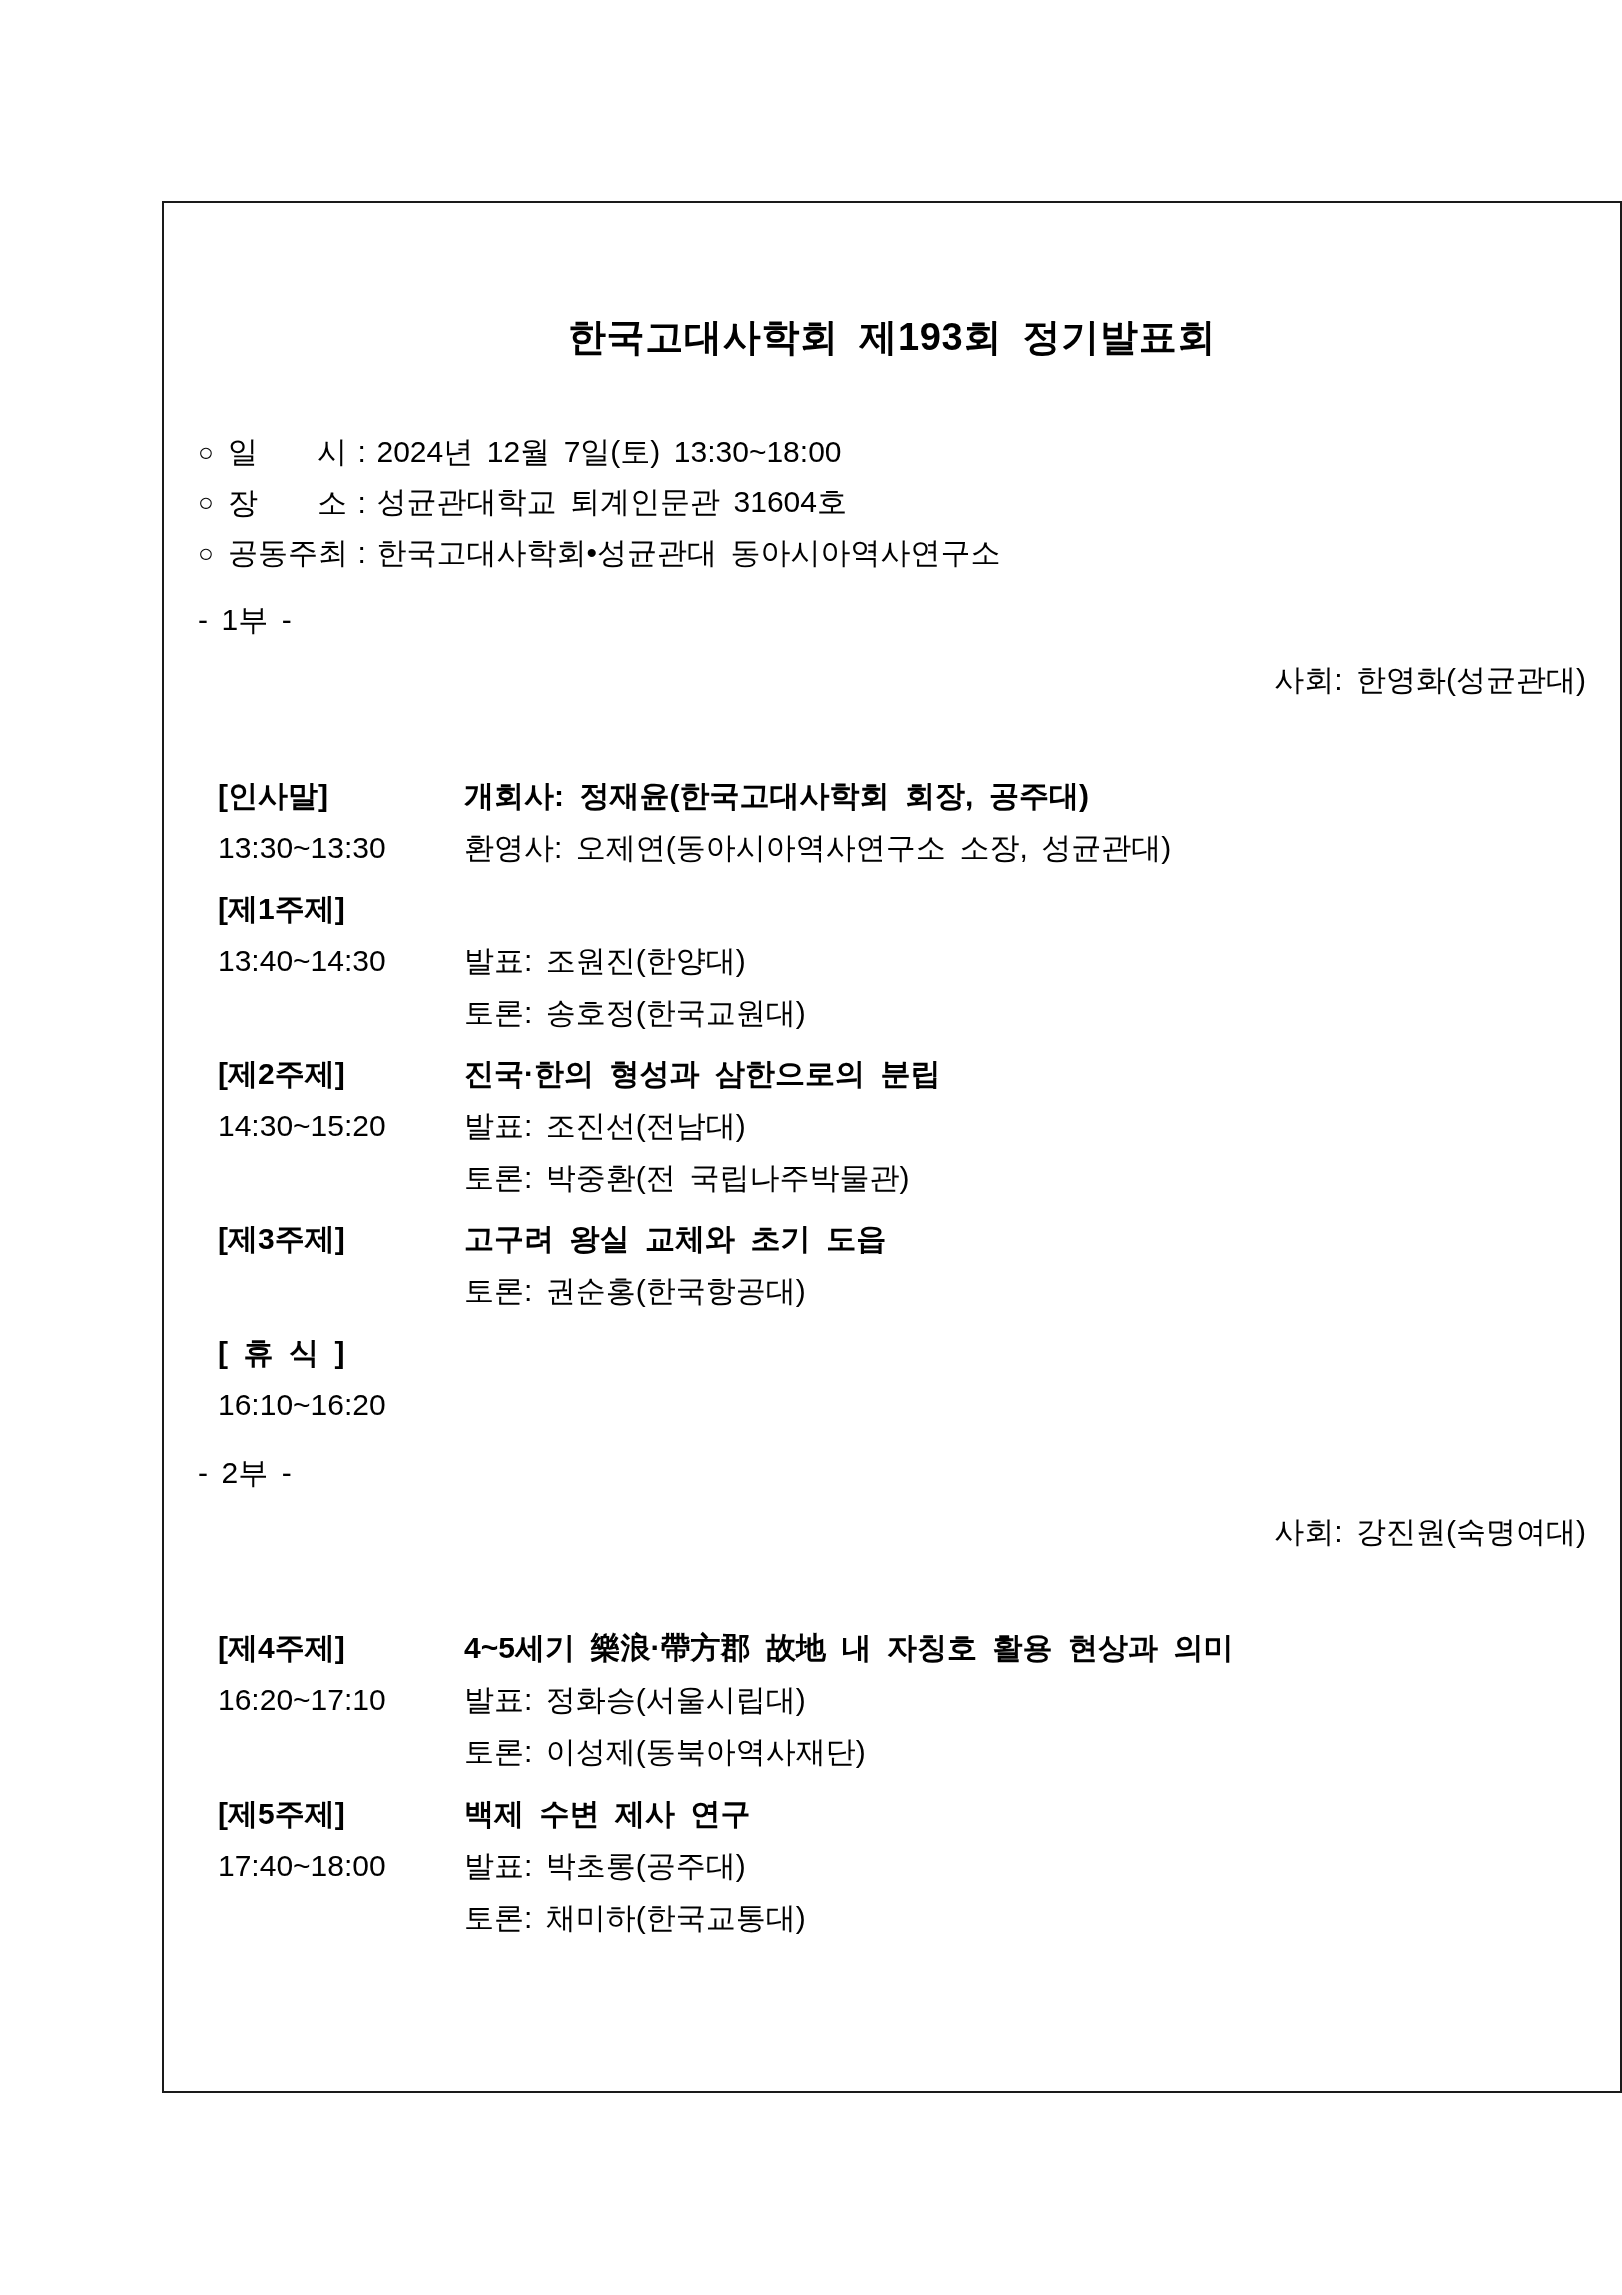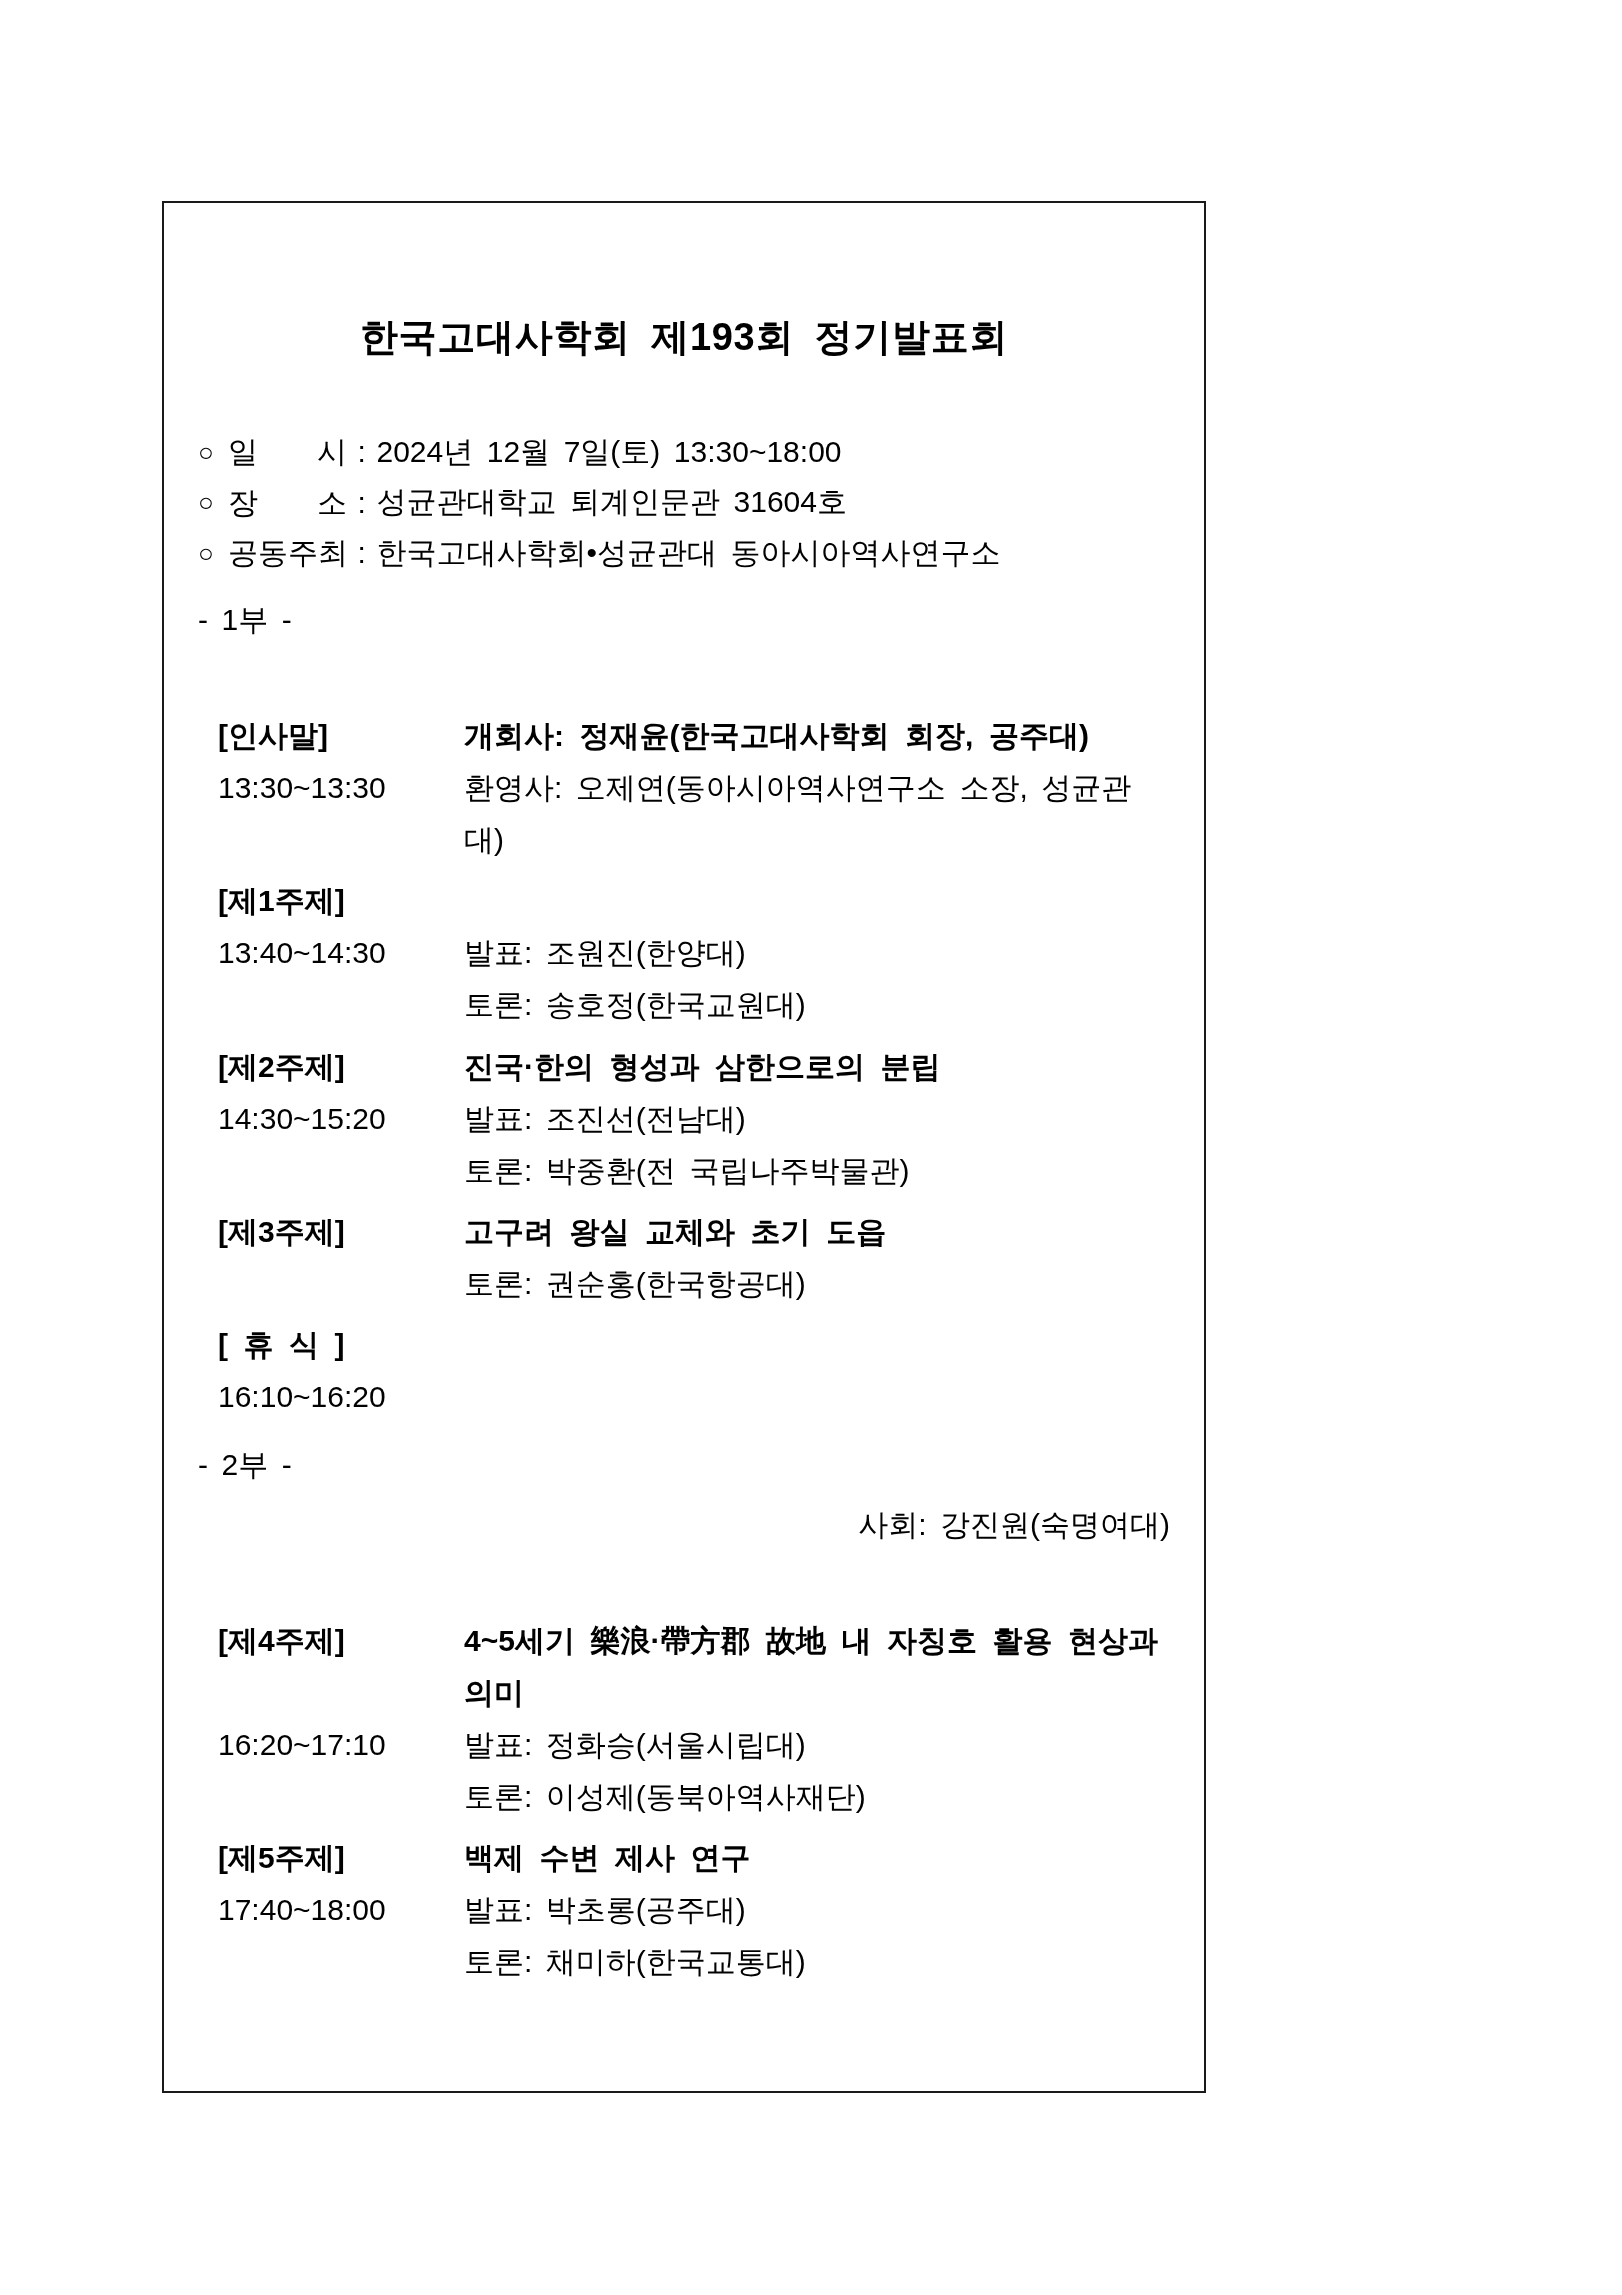--- a/index.html
+++ b/index.html
@@ -11,21 +11,21 @@
     width: 1623px;
     height: 2295px;
     position: relative;
     font-family: "Liberation Sans", "DejaVu Sans", sans-serif;
     color: #000000;
   }
   .page-border {
     position: absolute;
     left: 162px;
     top: 201px;
-    width: 1044px;
+    width: 1460px;
     height: 1892px;
     border: 2px solid #1a1a1a;
     box-sizing: border-box;
     padding: 0 34px;
     overflow: hidden;
   }
   .doc-title {
     margin: 109px 0 0 0;
     text-align: center;
     font-size: 38px;
@@ -98,20 +98,21 @@
     </div>
     <div class="info-line">
       <span class="info-bullet">○</span><span class="info-label">장 소</span><span class="info-sep">:</span><span class="info-value">성균관대학교 퇴계인문관 31604호</span>
     </div>
     <div class="info-line">
       <span class="info-bullet">○</span><span class="info-label">공동주최</span><span class="info-sep">:</span><span class="info-value">한국고대사학회•성균관대 동아시아역사연구소</span>
     </div>
   </div>
 
   <div class="part-heading">- 1부 -</div>
+  <div class="moderator-line">사회: 한영화(성균관대)</div>
 
   <div class="blocks">
 
     <div class="block">
       <div class="row row-head">
         <span class="cell-left">[인사말]</span>
         <span class="cell-right">개회사: 정재윤(한국고대사학회 회장, 공주대)</span>
       </div>
       <div class="row">
         <span class="cell-left">13:30~13:30</span>

